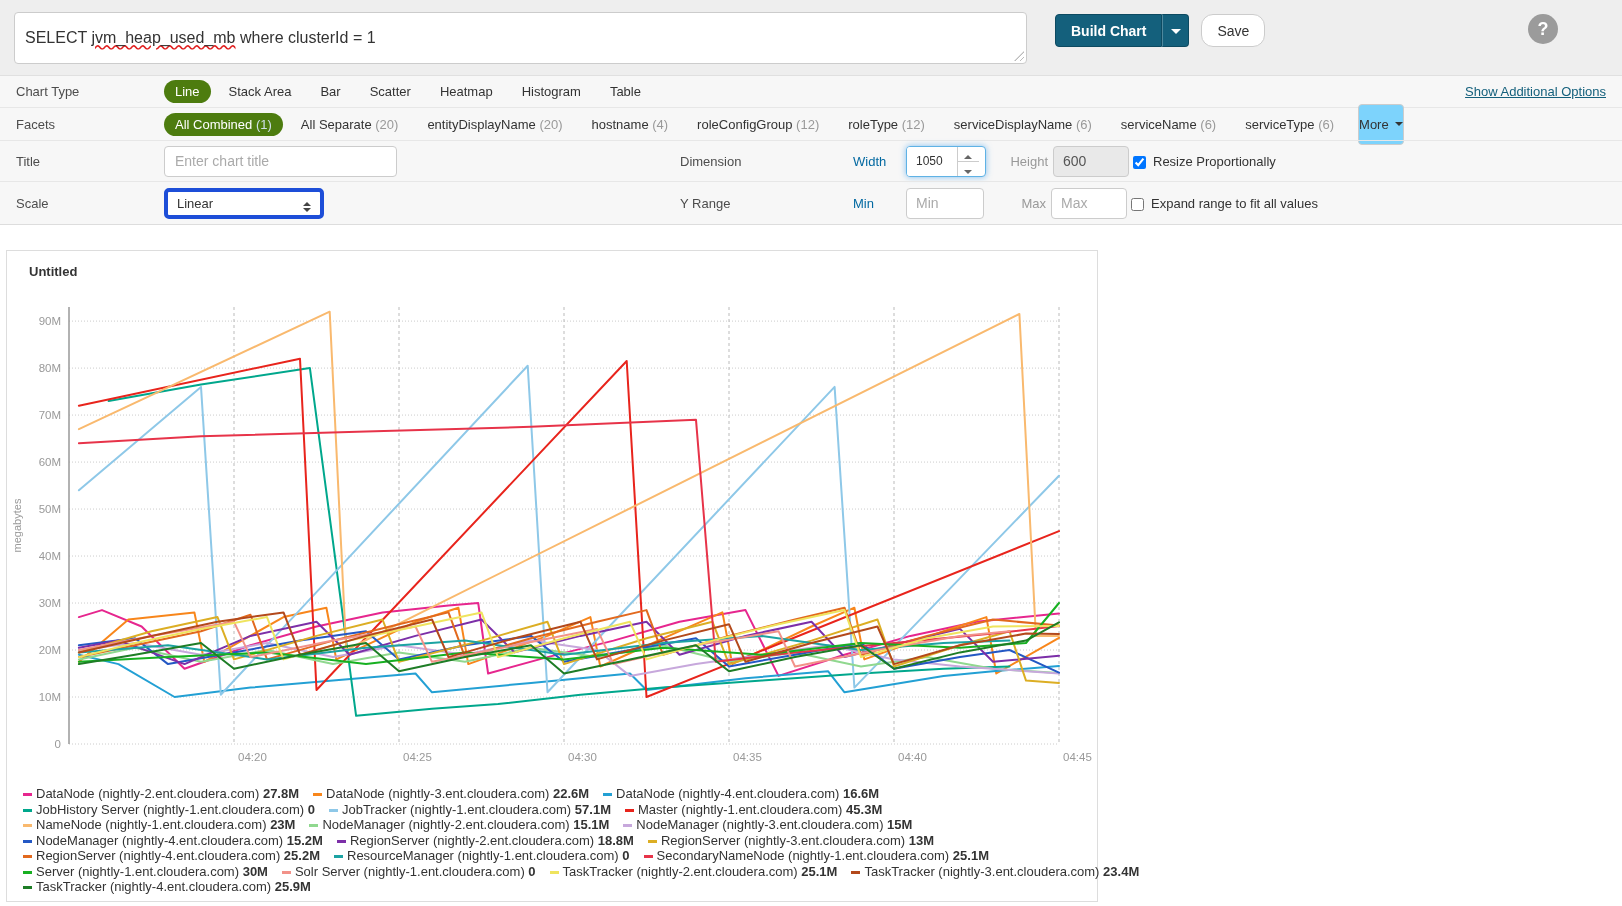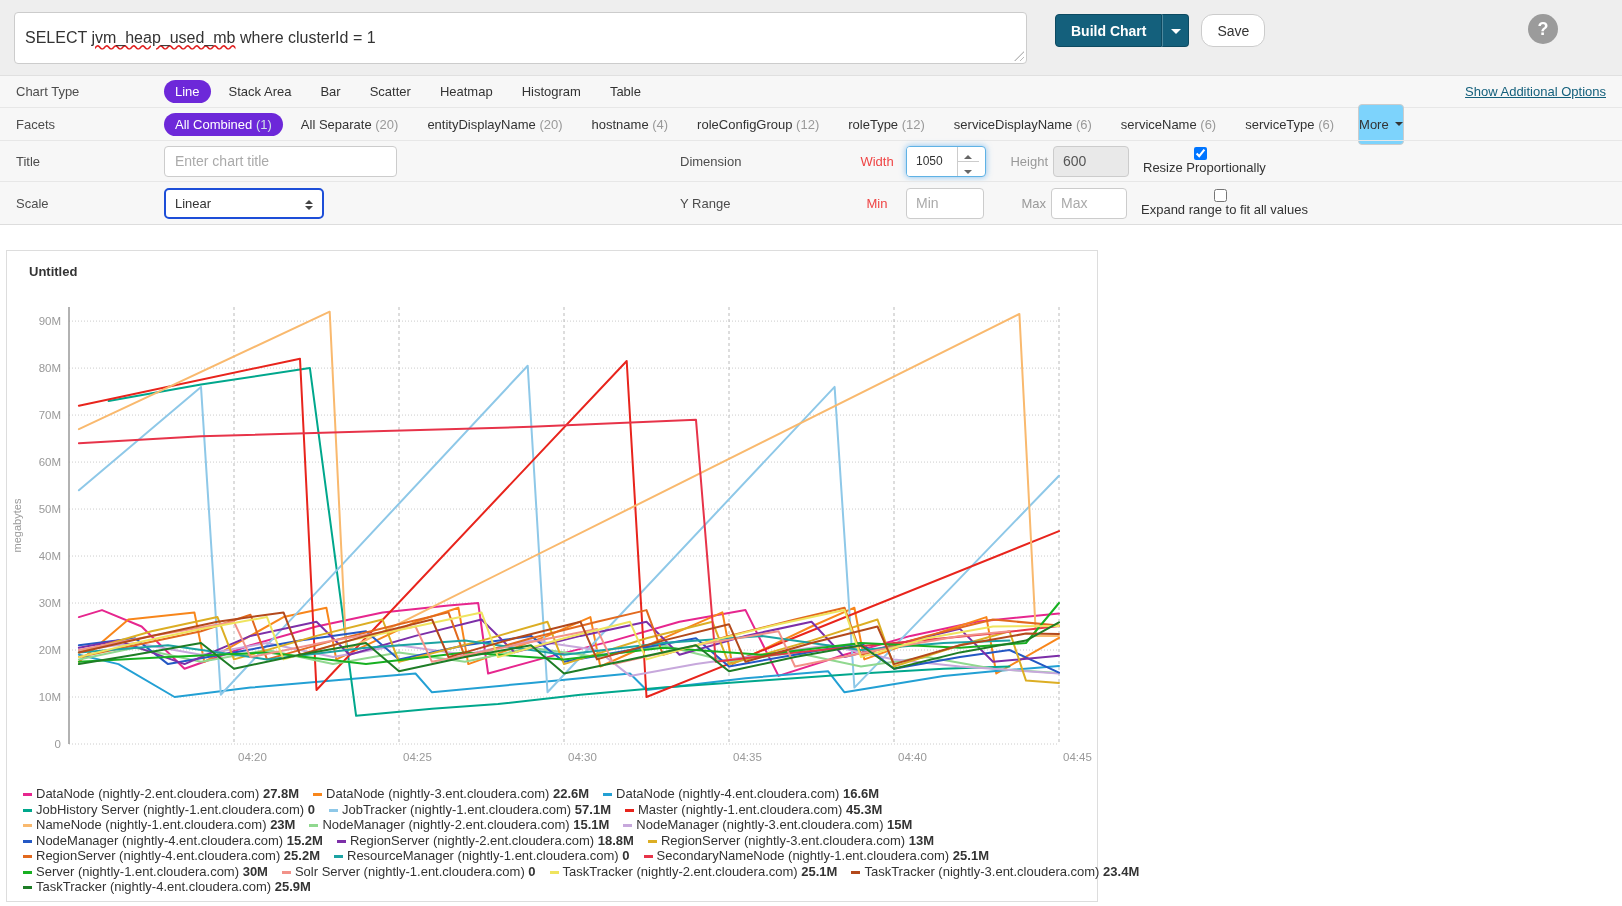--- a/index.html
+++ b/index.html
@@ -29,47 +29,47 @@
   .opt-section { background:#f7f7f7; border-bottom:1px solid #ddd; }
   .opt-row { display:flex; align-items:center; padding-left:16px; position:relative; border-top:1px solid #e7e7e7; }
   .opt-row:first-child { border-top:none; }
   .row-charttype { height:31px; }
   .row-facets { height:33px; }
   .row-title { height:41px; }
   .row-scale { height:43px; }
   .opt-label { width:148px; color:#4d4d4d; }
   .pill { padding:4px 11px; border-radius:12px; color:#333; cursor:pointer; margin-right:7px; white-space:nowrap; }
   .pill .cnt { color:#999; font-weight:normal; }
-  .pill.selected { background:#6d28d9; color:#fff; }
+  .pill.selected { background:#4d7c0f; color:#fff; }
   .pill.selected .cnt { color:#cfe0e8; }
   .link-additional { position:absolute; right:16px; color:#14607c; text-decoration:underline; cursor:pointer; }
   .btn-more { background:#7dd3fc; border:1px solid #ccc; border-radius:4px; height:41px; padding:0 0; margin-left:6px;
     font-size:13px; color:#333; cursor:pointer; display:inline-flex; align-items:center; }
   .btn-more::after { content:""; margin-left:6px; border:4px solid transparent; border-top-color:#333; margin-top:4px; }
   .input-title { width:233px; height:31px; border:1px solid #ccc; border-radius:4px; padding:0 10px; font-size:14px; color:#333;
     font-family:inherit; }
   .input-title::placeholder, .yr-input::placeholder { color:#aaa; }
   .rightcol { position:absolute; left:680px; display:flex; align-items:center; }
   .group-label { width:173px; color:#4d4d4d; }
-  .mini-label { width:48px; text-align:center; color:#ef4444; margin-right:5px; }
+  .mini-label { width:48px; text-align:left; color:#0369a1; margin-right:5px; }
   .mini-label2 { width:62px; text-align:right; color:#999; margin-right:5px; }
   .spin-wrap { display:flex; width:80px; height:31px; border:1px solid #5fb2e5; border-radius:4px; background:#fff;
     box-shadow:0 0 6px rgba(82,168,236,.7); overflow:hidden; }
   .spin-wrap input { border:none; outline:none; width:50px; padding:0 0 0 9px; font-size:12px; font-family:inherit; color:#333; }
   .spinner { width:22px; border-left:1px solid #ccc; display:flex; flex-direction:column; cursor:pointer; }
   .spinner span { flex:1; position:relative; }
   .spinner span:first-child { border-bottom:1px solid #ccc; }
   .spinner span::after { content:""; position:absolute; left:6px; border:4px solid transparent; }
   .spinner span:first-child::after { top:4px; border-bottom-color:#666; }
   .spinner span:last-child::after { top:8px; border-top-color:#666; }
   .input-height { width:76px; height:31px; border:1px solid #ccc; border-radius:4px; background:#e9e9e9; color:#555;
     padding:0 9px; font-size:14px; font-family:inherit; }
-  .chk-row { display:flex; align-items:center; margin-left:14px; color:#333;flex-direction:column; }
+  .chk-row { display:flex; align-items:flex-end; margin-left:4px; color:#333; }
   .chk-row input { margin-right:7px; width:13px; height:13px; }
-  .select-box { width:160px; height:31px; border:2px solid #1d4ed8; border-radius:5px; background:#fff; display:flex;
+  .select-box { width:160px; height:31px; border:4px solid #1d4ed8; border-radius:5px; background:#fff; display:flex;
     align-items:center; padding:0 9px; cursor:pointer; position:relative; }
   .select-box .updown { position:absolute; right:9px; top:6px; }
   .updown i { display:block; width:0; height:0; border:4px solid transparent; }
   .updown i.up { border-bottom-color:#444; margin-bottom:2px; }
   .updown i.down { border-top-color:#444; }
   .yr-input { width:78px; height:31px; border:1px solid #ccc; border-radius:4px; padding:0 9px; font-size:14px;
     font-family:inherit; color:#333; background:#fff; }
 
   
   .chart-panel { margin:25px 0 0 6px; width:1092px; border:1px solid #ddd; background:#fff; padding:13px 0 6px 0; }

